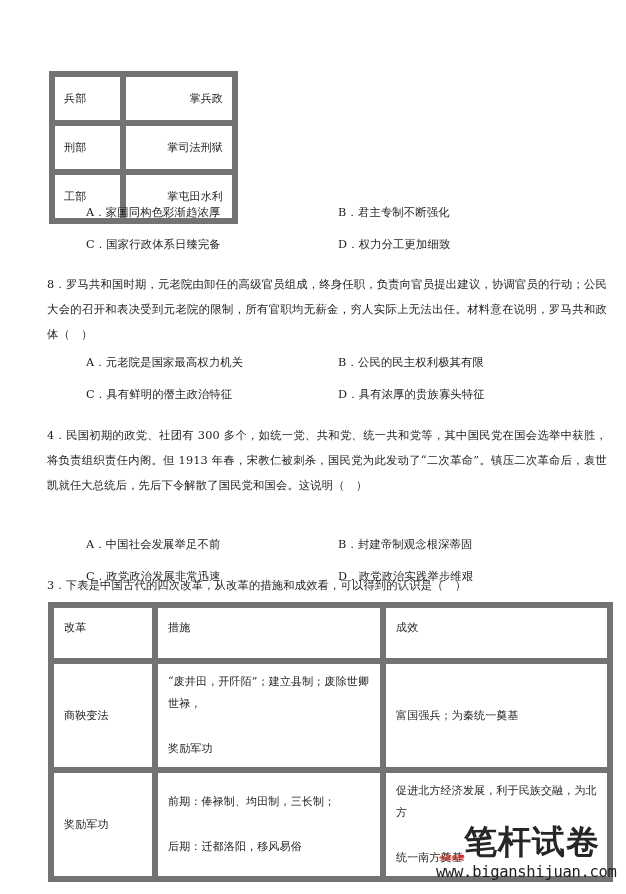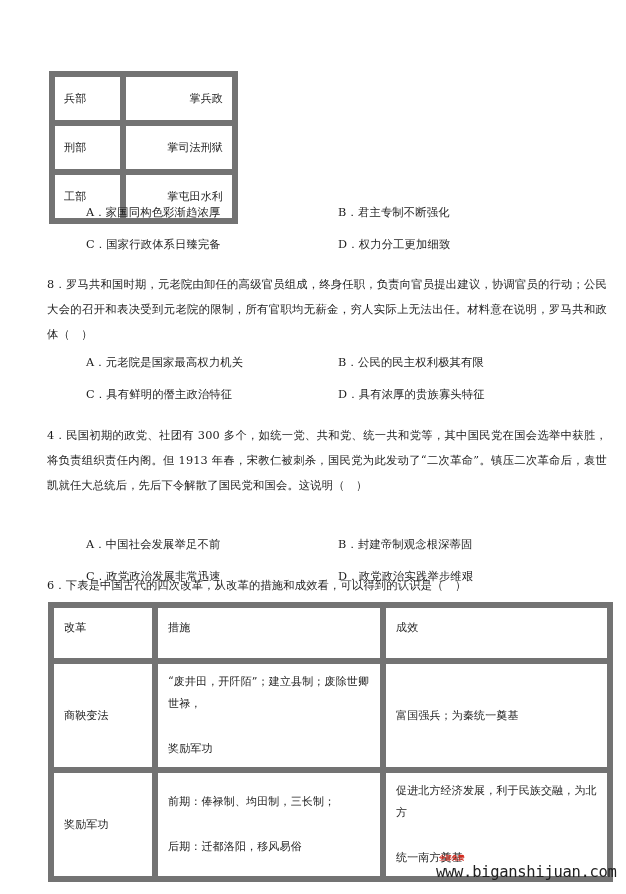--- a/index.html
+++ b/index.html
@@ -203,21 +203,21 @@
       <span class="lbl">B．</span><span>封建帝制观念根深蒂固</span>
     </div>
     <div class="opt">
       <span class="lbl">C．</span><span>政党政治发展非常迅速</span>
     </div>
     <div class="opt">
       <span class="lbl">D．</span><span>政党政治实践举步维艰</span>
     </div>
   </div>
 
-  <div class="q-stem" id="q5-stem" style="left:47px; top:573px; width:560px;">6．下表是中国古代的四次改革，从改革的措施和成效看，可以得到的认识是（　）</div>
+  <div class="q-stem" id="q5-stem" style="left:47px; top:573px; width:560px;">3．下表是中国古代的四次改革，从改革的措施和成效看，可以得到的认识是（　）</div>
 
   <table class="doc-table" id="table-reforms">
     <colgroup>
       <col class="k1">
         <col class="k2">
         <col class="k3">
     </colgroup>
     <tbody>
       <tr class="hdr">
         <td>改革</td>
@@ -242,17 +242,18 @@
         </td>
         <td>
           <span class="cellline">促进北方经济发展，利于民族交融，为北方</span>
           <span class="cellline">统一南方奠基</span>
         </td>
       </tr>
     </tbody>
   </table>
 
   <div id="watermark">
+    <div class="wm-cn">笔杆试卷</div>
     <div class="wm-free">全部免费</div>
     <div class="wm-url">www.biganshijuan.com</div>
   </div>
 
 </div>
 
 </body></html>

